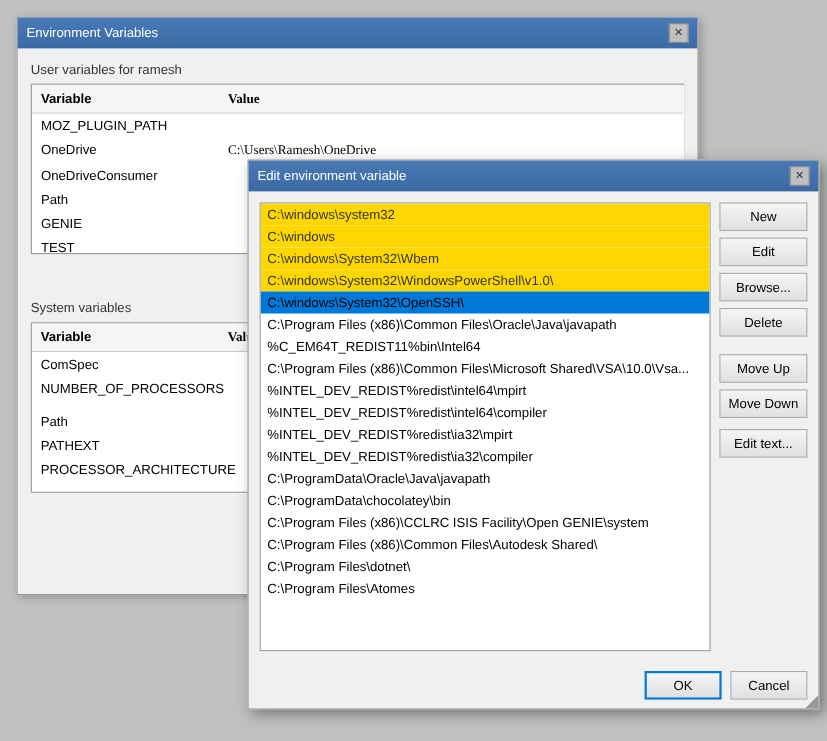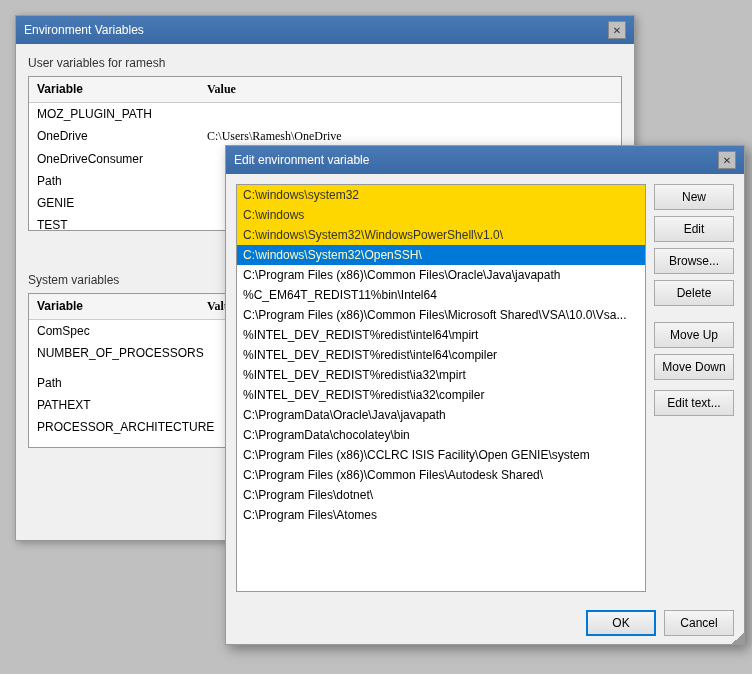--- a/index.html
+++ b/index.html
@@ -152,21 +152,21 @@
       white-space: nowrap;
     }
 
     .path-item.highlighted {
       background: #ffd700;
       color: #333;
     }
 
     .path-item.selected-item {
       background: #0078d7;
-      color: #fef9c3;
+      color: #000000;
     }
 
     .side-buttons {
       display: flex;
       flex-direction: column;
       gap: 6px;
       min-width: 80px;
     }
 
     .side-btn {
@@ -310,20 +310,21 @@
 
 <div class="edit-dialog">
   <div class="dialog-titlebar">
     <span>Edit environment variable</span>
     <div class="dialog-close-btn">✕</div>
   </div>
   <div class="edit-dialog-body">
     <div class="path-list-container">
       <div class="path-item highlighted">C:\windows\system32</div>
       <div class="path-item highlighted">C:\windows</div>
+      <div class="path-item highlighted">C:\windows\System32\Wbem</div>
       <div class="path-item highlighted">C:\windows\System32\WindowsPowerShell\v1.0\</div>
       <div class="path-item selected-item">C:\windows\System32\OpenSSH\</div>
       <div class="path-item">C:\Program Files (x86)\Common Files\Oracle\Java\javapath</div>
       <div class="path-item">%C_EM64T_REDIST11%bin\Intel64</div>
       <div class="path-item">C:\Program Files (x86)\Common Files\Microsoft Shared\VSA\10.0\Vsa...</div>
       <div class="path-item">%INTEL_DEV_REDIST%redist\intel64\mpirt</div>
       <div class="path-item">%INTEL_DEV_REDIST%redist\intel64\compiler</div>
       <div class="path-item">%INTEL_DEV_REDIST%redist\ia32\mpirt</div>
       <div class="path-item">%INTEL_DEV_REDIST%redist\ia32\compiler</div>
       <div class="path-item">C:\ProgramData\Oracle\Java\javapath</div>

